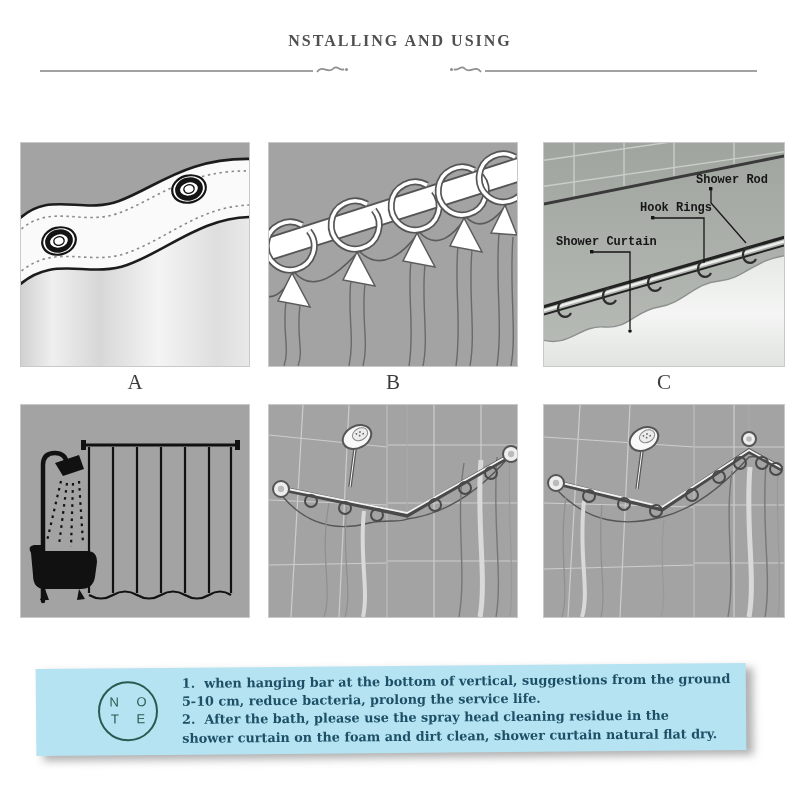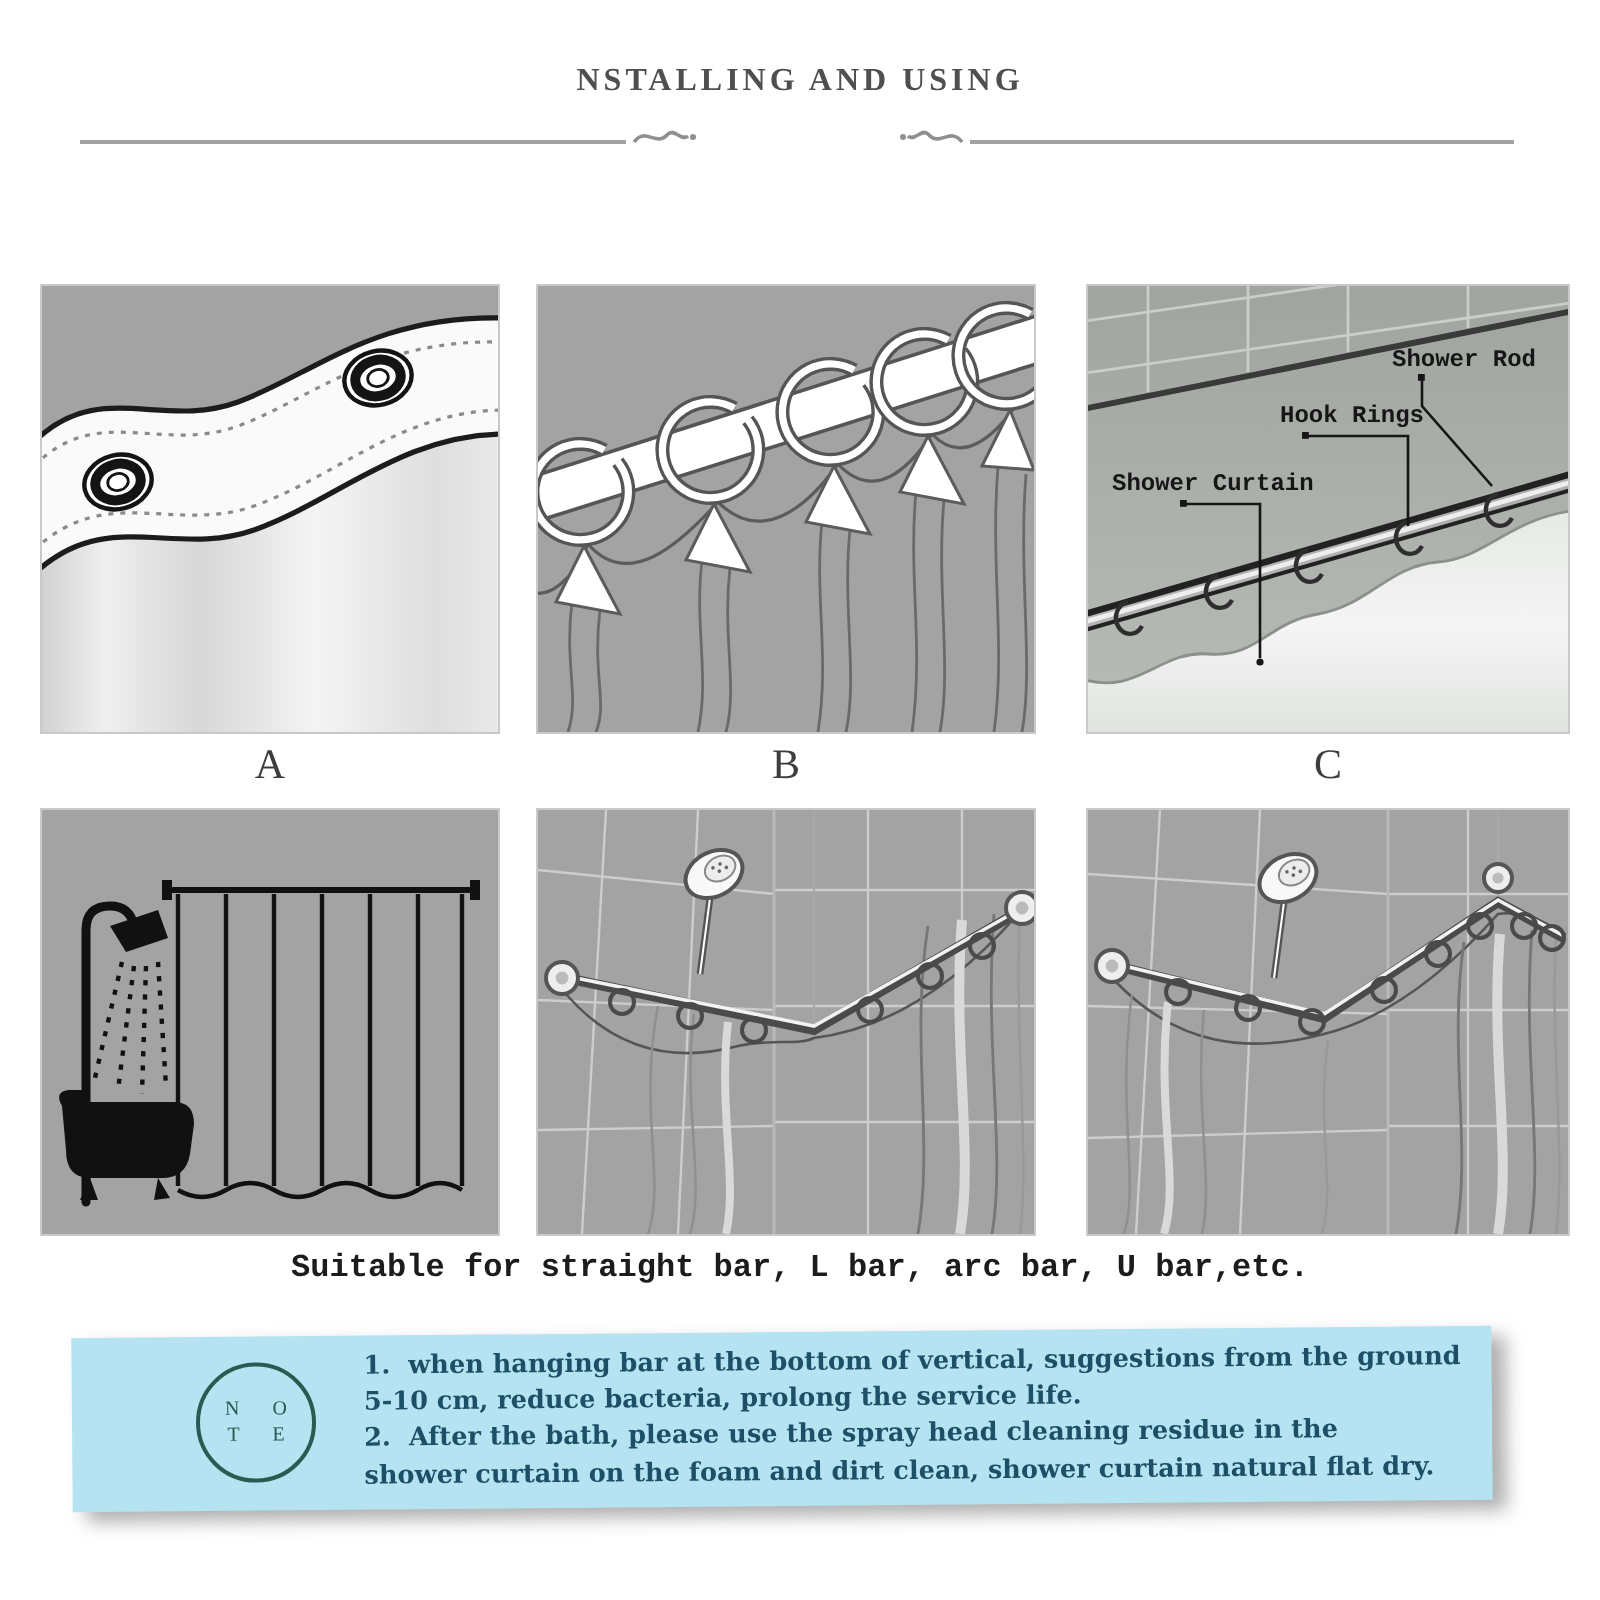--- a/index.html
+++ b/index.html
@@ -28,21 +28,21 @@
            font-family:"Liberation Mono",monospace;font-weight:700;
            font-size:16px;color:#1c1c1c;}
 
   
   .note{position:absolute;left:36px;top:666px;width:710px;height:87px;
         background:#b5e3f2;transform:rotate(-0.5deg);
         box-shadow:7px 5px 9px rgba(110,110,110,.55);}
   .note-stamp{position:absolute;left:62px;top:13px;width:56px;height:56px;
         border:2.5px solid #2b5a50;border-radius:50%;color:#2b5a50;
         display:flex;flex-direction:column;align-items:center;justify-content:center;
-        font-family:Liberation Serif, serif;font-size:10px;line-height:1.3;}
+        font-family:Liberation Sans, sans-serif;font-size:13px;line-height:1.3;}
   .note-stamp span{letter-spacing:7px;text-indent:7px;}
   .note-text{position:absolute;left:146px;top:7px;width:560px;
         font-family:"DejaVu Serif",serif;font-weight:700;font-size:12.8px;
         color:#1d5066;line-height:18.2px;}
   .note-line{white-space:nowrap;}
   .note-num:empty{display:none;}
   .note-num:not(:empty){margin-right:9px;}
 
   text.clabel{font-family:"Liberation Mono",monospace;font-weight:700;
         font-size:12px;fill:#161616;}
@@ -360,21 +360,20 @@
           <ellipse cx="104" cy="33" rx="8" ry="6" fill="#ececec" stroke="#888" stroke-width="1"></ellipse>
           <circle cx="101" cy="31" r="0.9" fill="#666"></circle>
             <circle cx="105" cy="31" r="0.9" fill="#666"></circle>
           <circle cx="103" cy="34" r="0.9" fill="#666"></circle>
             <circle cx="107" cy="34" r="0.9" fill="#666"></circle>
         </g>
       </g>
     </svg>
   </div>
 
-  <div class="caption">Suitable for straight bar, L bar, arc bar, U bar,etc.</div>
 
   <div class="note">
     <div class="note-stamp">
       <span>N O</span>
       <span>T E</span>
     </div>
     <div class="note-text">
       <div class="note-line">
         <span class="note-num">1.</span><span>when hanging bar at the bottom of vertical, suggestions from the ground</span>
       </div>

